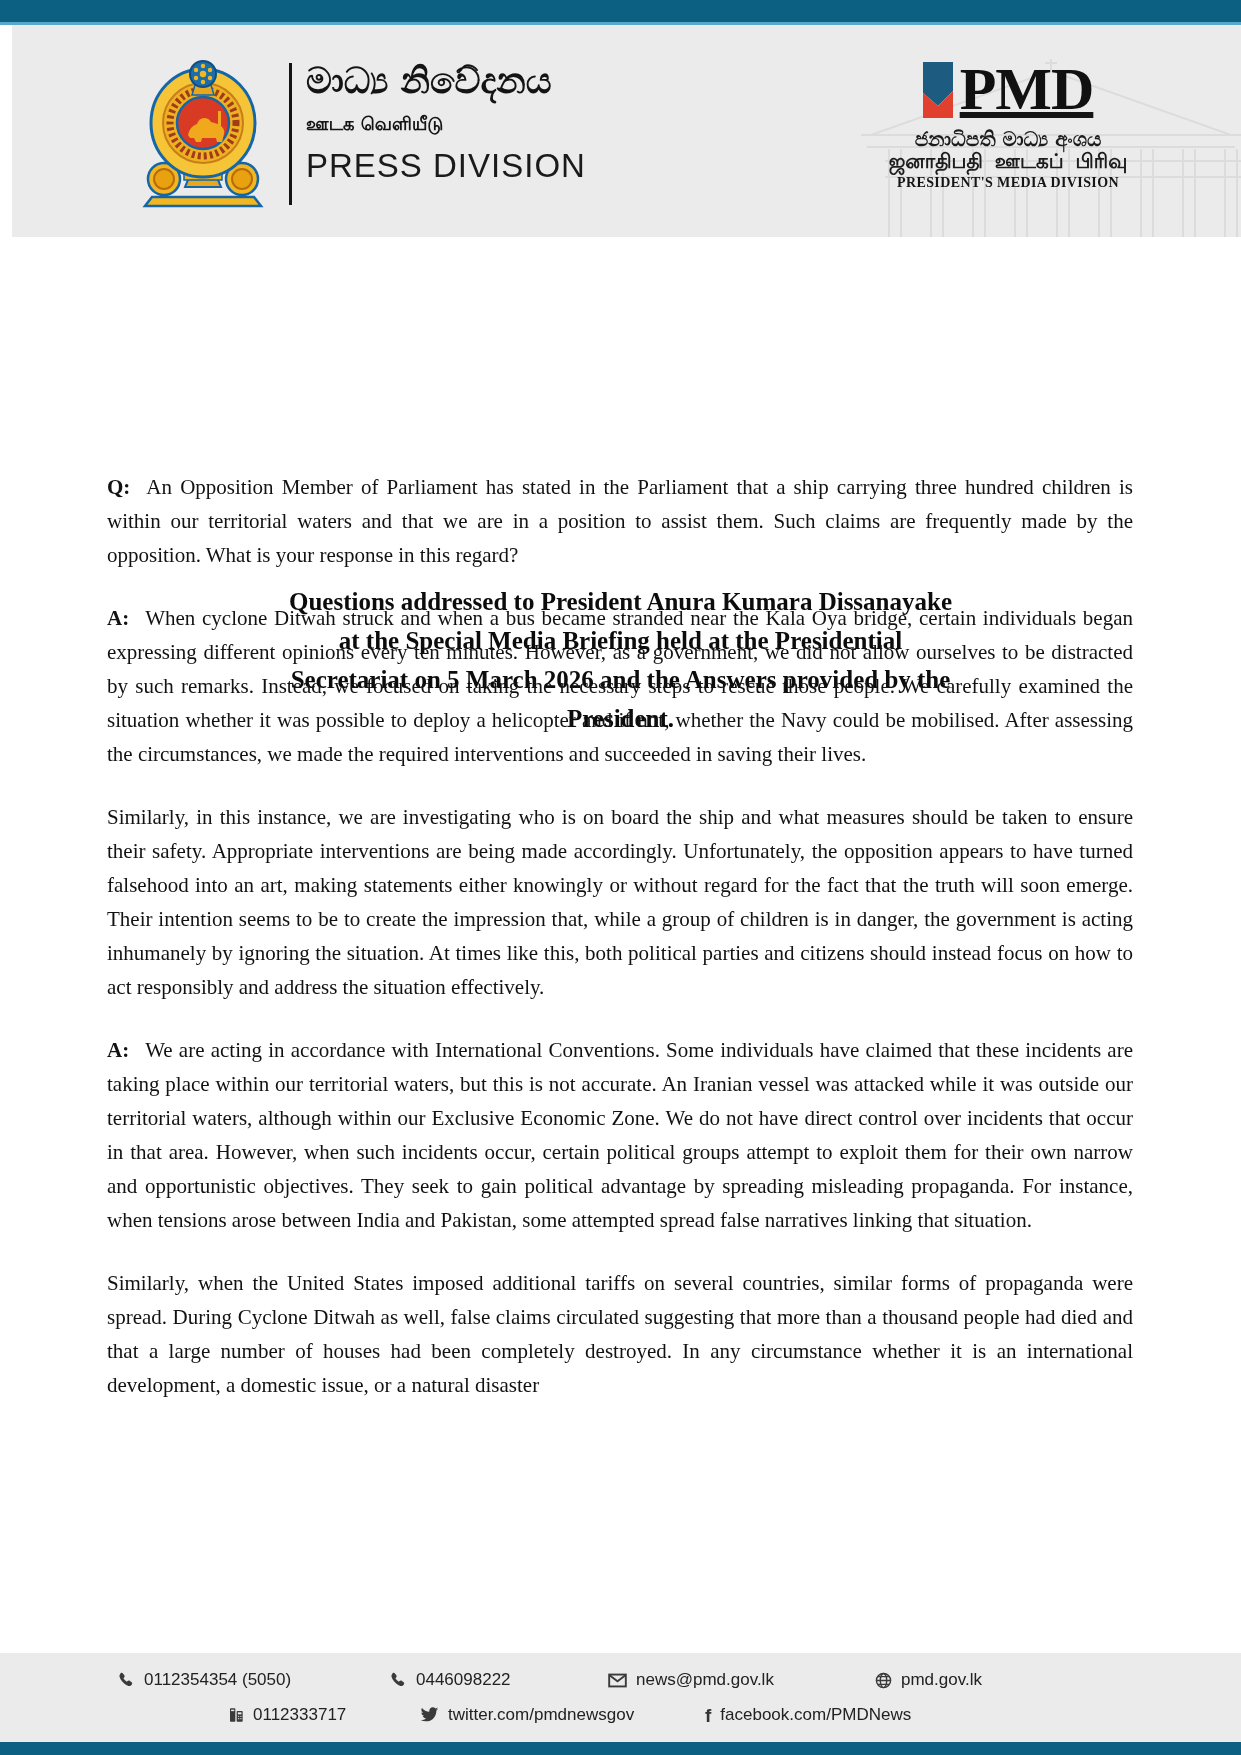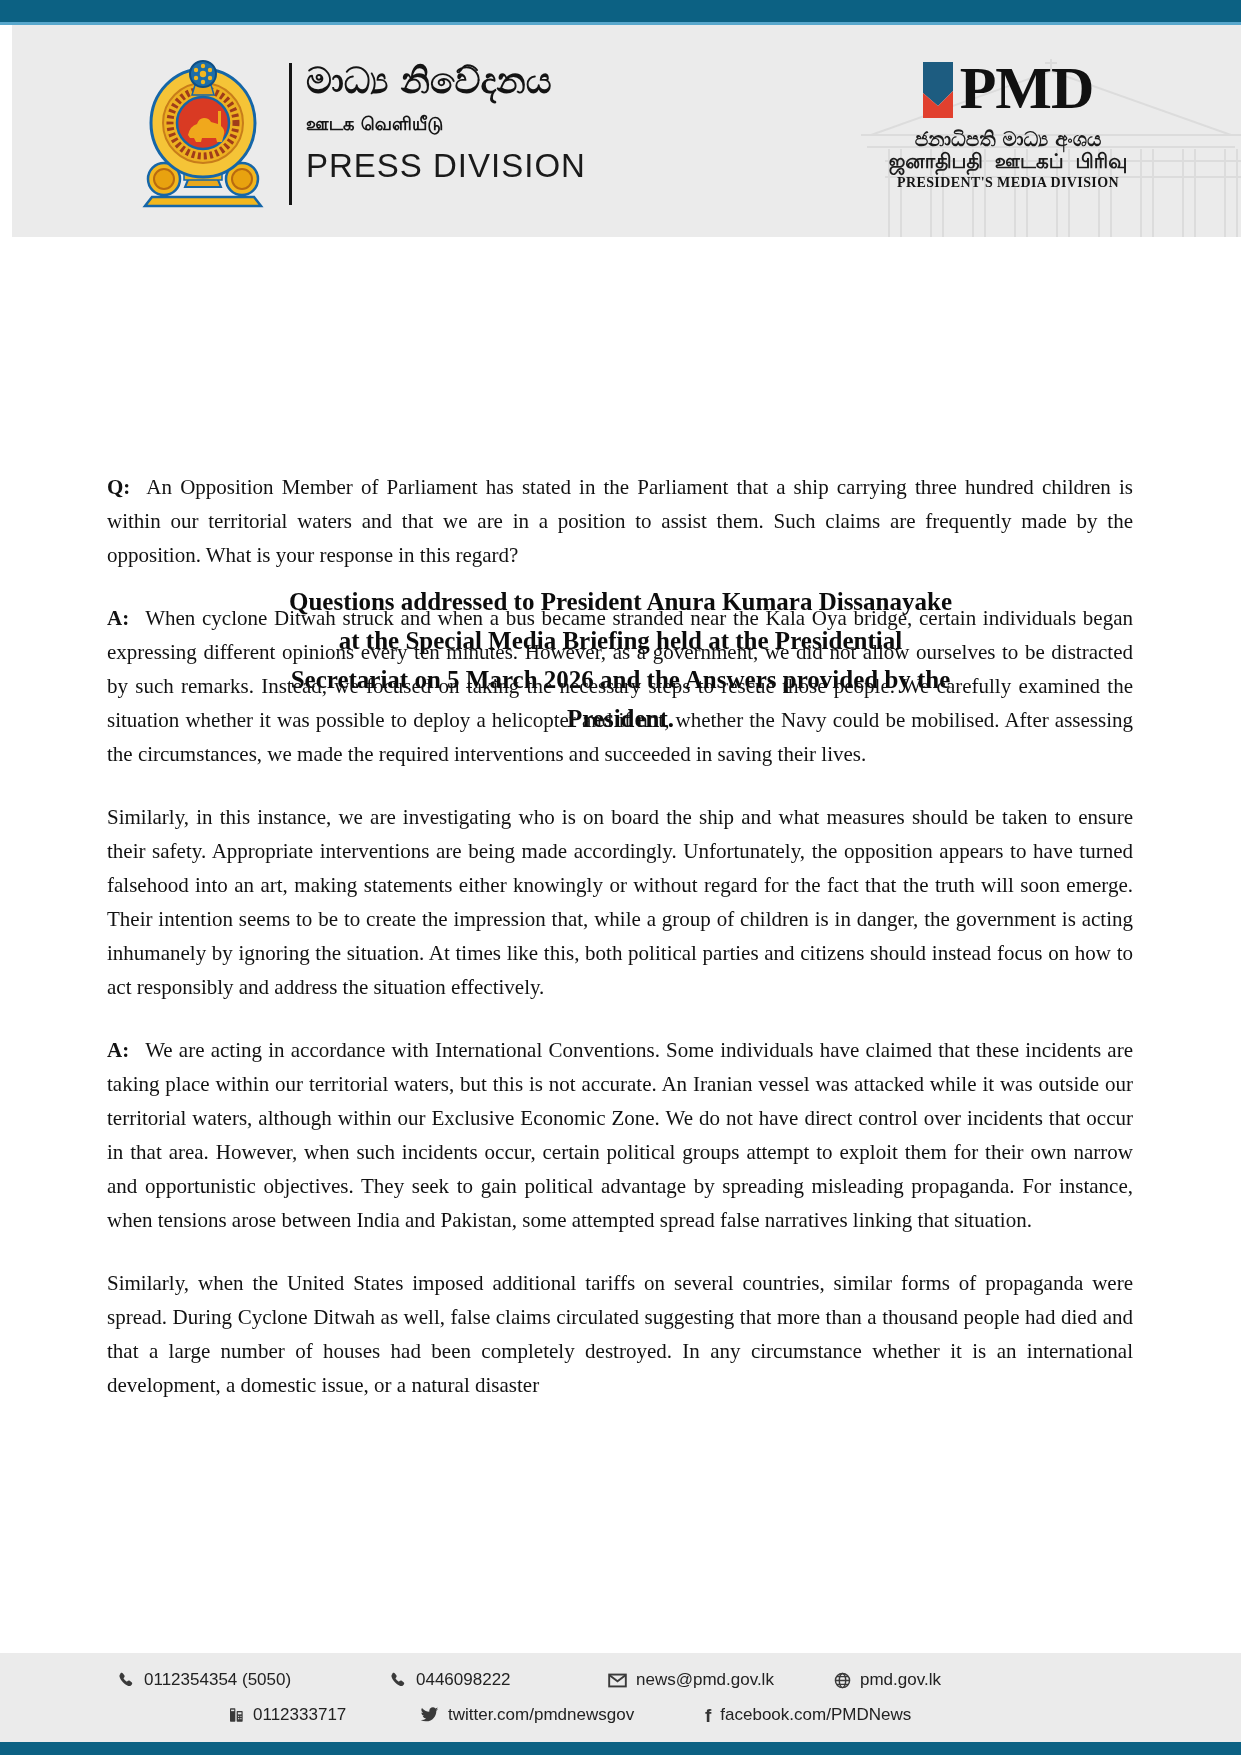--- a/index.html
+++ b/index.html
@@ -22,21 +22,21 @@
 
   .emblem   { position:absolute; left:116px; top:32px; z-index:1; }
   .hdr-divider { position:absolute; left:277px; top:38px; width:3px; height:142px; background:#141414; z-index:1; }
 
   .pr-text  { position:absolute; left:294px; top:33px; z-index:1; }
   .pr-sinhala { font-family:"DejaVu Sans","Liberation Sans",sans-serif; font-weight:700; font-size:36px; line-height:46px; color:#141414; }
   .pr-tamil   { font-family:"DejaVu Sans","Liberation Sans",sans-serif; font-weight:700; font-size:18px; line-height:40px; color:#141414; }
   .pr-english { font-family:"Liberation Sans",sans-serif; font-weight:400; font-size:33px; line-height:44px; letter-spacing:1px; color:#1a1a1a; }
 
   .pmd-block { position:absolute; left:846px; top:33px; width:300px; text-align:center; z-index:1; }
-  .pmd-row   { display:flex; align-items:center; justify-content:center; gap:7px; }
+  .pmd-row   { display:flex; align-items:flex-end; justify-content:center; gap:7px;text-decoration:underline; }
   .pmd-mark  { margin-top:4px; }
   .pmd-word  { font-family:"Liberation Serif",serif; font-weight:700; font-size:60px; line-height:58px; letter-spacing:-1px; color:#111; }
   .pmd-sinhala { margin-top:8px; font-family:"DejaVu Sans","Liberation Sans",sans-serif; font-weight:700; font-size:20px; line-height:26px; color:#1c1c1c; }
   .pmd-tamil   { font-family:Liberation Mono, monospace; font-weight:700; font-size:20px; line-height:22px; color:#1c1c1c; }
   .pmd-english { font-family:Liberation Serif, serif; font-weight:700; font-size:14px; line-height:18px; letter-spacing:.4px; color:#151515; }
 
   
   .doc-title {
     margin:291px 142px 0;   
     position:absolute; left:0; right:0; top:0; padding:291px 142px 0;
@@ -163,21 +163,21 @@
     </span>
 
     <span class="f-item" style="left:608px; top:17px;">
       <svg width="19" height="15" viewBox="0 0 24 18" fill="none" stroke="#3a3a3a" stroke-width="2.4">
         <rect x="1.5" y="1.5" width="21" height="15" fill="none"></rect>
         <path d="M2 2.5 L12 10 L22 2.5"></path>
       </svg>
       <span>news@pmd.gov.lk</span>
     </span>
 
-    <span class="f-item" style="left:834px; top:17px;text-align:center;">
+    <span class="f-item" style="left:875px; top:17px;text-align:center;">
       <svg width="17" height="17" viewBox="0 0 24 24" fill="none" stroke="#3a3a3a" stroke-width="2">
         <circle cx="12" cy="12" r="10"></circle>
         <ellipse cx="12" cy="12" rx="4.5" ry="10"></ellipse>
         <path d="M2 12 H22 M3.5 6.5 H20.5 M3.5 17.5 H20.5"></path>
       </svg>
       <span>pmd.gov.lk</span>
     </span>
 
     <span class="f-item" style="left:228px; top:52px;">
       <svg width="16" height="16" viewBox="0 0 24 24" fill="#3a3a3a">

